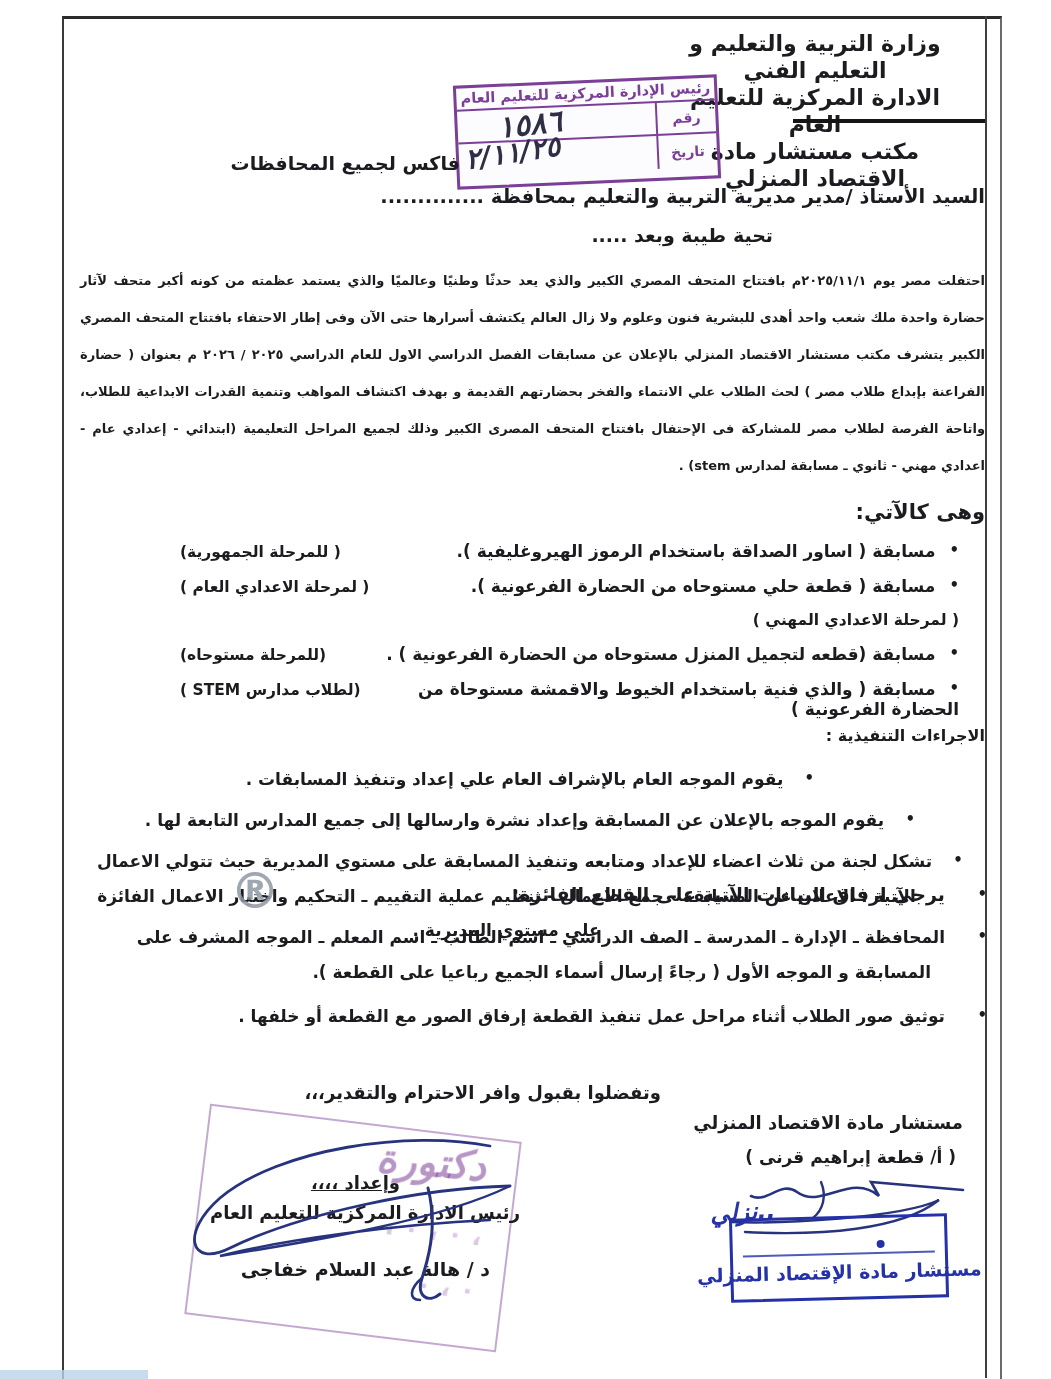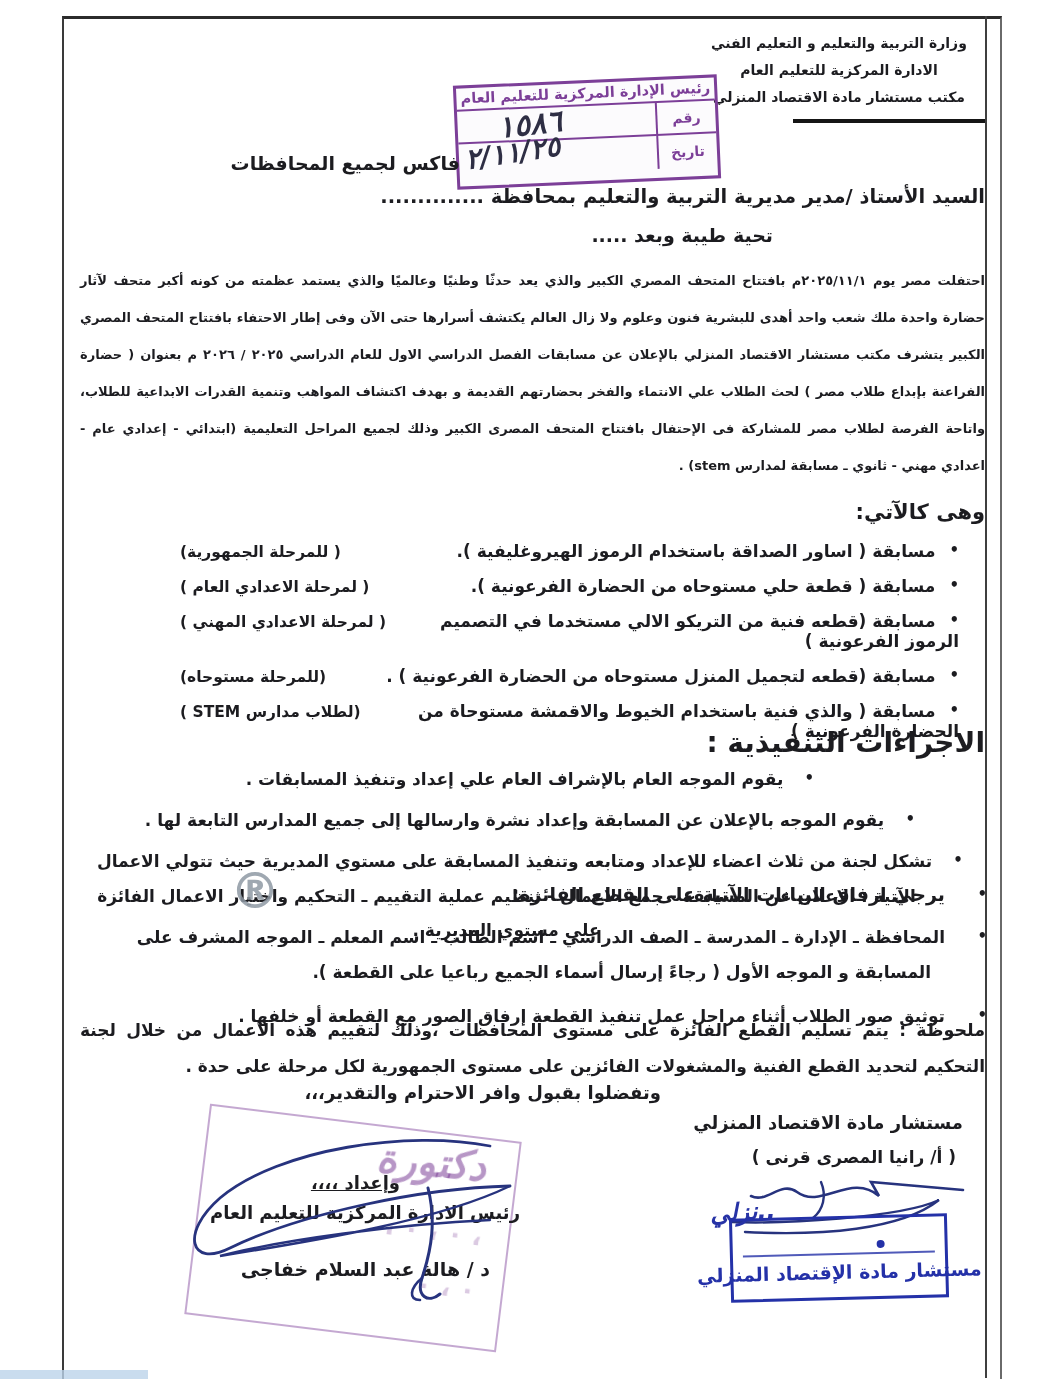--- a/index.html
+++ b/index.html
@@ -23,22 +23,22 @@
   .frame-inner-right{
     position:absolute;left:985px;top:16px;width:2px;height:1362px;
     background:#3f3f3f;pointer-events:none;
   }
   .scan-strip{
     position:absolute;left:0;bottom:0;width:148px;height:9px;
     background:#bcd3ea;opacity:.8;
   }
   
   .letterhead{
-    position:absolute;right:62px;top:30px;width:300px;
-    text-align:center;font-size:14px;font-weight:800;line-height:27px;
+    position:absolute;right:86px;top:30px;width:300px;
+    text-align:center;font-size:22px;font-weight:800;line-height:27px;
   }
   .letterhead-rule{
     position:absolute;right:66px;top:119px;width:192px;height:4px;background:#151515;
   }
   
   .registry-stamp{
     position:absolute;left:455px;top:80px;width:258px;height:98px;
     transform:rotate(-2.5deg);
     border:3px solid #7c3f98;
     color:#7c3f98;
@@ -75,21 +75,21 @@
   .addressee{position:absolute;right:66px;top:185px;font-size:19.5px;font-weight:800;}
   .greeting{position:absolute;right:278px;top:224px;font-size:19px;font-weight:800;}
   
   .body-par{
     position:absolute;right:66px;left:80px;top:262px;
     font-size:13px;font-weight:700;line-height:37px;
     text-align:justify;text-justify:inter-word;
   }
   .sec-heading{font-weight:800;}
   .h-competitions{position:absolute;right:66px;top:500px;font-size:21px;}
-  .h-procedures{position:absolute;right:66px;top:726px;font-size:28px;}
+  .h-procedures{position:absolute;right:66px;top:726px;font-size:16px;}
   
   .comp-list{position:absolute;right:92px;left:150px;top:541px;}
   .comp-item{
     display:flex;justify-content:space-between;align-items:baseline;
     margin-bottom:15px;font-size:17px;font-weight:800;
   }
   .comp-text{max-width:600px;}
   .stage-label{font-size:15.5px;font-weight:800;white-space:nowrap;margin-left:30px;}
   .bullet{display:inline-block;margin-left:14px;font-size:15px;transform:translateY(-2px);}
   
@@ -208,21 +208,20 @@
   <div class="comp-list">
     <div class="comp-item">
       <span class="comp-text"><span class="bullet">•</span><span>مسابقة ( اساور الصداقة باستخدام الرموز الهيروغليفية  ).</span></span>
       <span class="stage-label">( للمرحلة الجمهورية)</span>
     </div>
     <div class="comp-item">
       <span class="comp-text"><span class="bullet">•</span><span>مسابقة ( قطعة حلي مستوحاه من الحضارة الفرعونية ).</span></span>
       <span class="stage-label">( لمرحلة الاعدادي العام )</span>
     </div>
     <div class="comp-item">
-      <span class="comp-text"><span class="bullet">•</span><span>مسابقة (قطعه فنية من التريكو الالي مستخدما في التصميم الرموز الفرعونية )</span></span>
       <span class="stage-label">( لمرحلة الاعدادي المهني )</span>
     </div>
     <div class="comp-item">
       <span class="comp-text"><span class="bullet">•</span><span>مسابقة (قطعه لتجميل المنزل مستوحاه من الحضارة الفرعونية  ) .</span></span>
       <span class="stage-label">(للمرحلة مستوحاه)</span>
     </div>
     <div class="comp-item">
       <span class="comp-text"><span class="bullet">•</span><span>مسابقة ( والذي فنية باستخدام الخيوط والاقمشة مستوحاة من الحضارة الفرعونية  )</span></span>
       <span class="stage-label">(لطلاب مدارس  STEM )</span>
     </div>
@@ -235,28 +234,25 @@
     <div class="proc-item"><span class="bullet">•</span><span>تشكل لجنة من ثلاث اعضاء للإعداد ومتابعه وتنفيذ المسابقة على مستوي المديرية حيث تتولي الاعمال الآتية : الاعلان عن المسابقة  - جمع الاعمال - تنظيم عملية التقييم ـ التحكيم واختيار الاعمال الفائزة على مستوي المديرية .</span></div>
   </div>
 
   <div class="h-attach"><span class="bullet">•</span><span>يرجي ارفاق البيانات الآتية على  القطع الفائزة:</span></div>
   <div class="rtm-watermark">®</div>
   <div class="attach-list">
     <div class="attach-item"><span class="bullet">•</span><span>المحافظة ـ الإدارة ـ المدرسة ـ الصف الدراسي ـ اسم الطالب ـ اسم المعلم ـ الموجه المشرف على المسابقة و الموجه الأول ( رجاءً إرسال أسماء الجميع رباعيا على القطعة ).</span></div>
     <div class="attach-item"><span class="bullet">•</span><span>توثيق صور الطلاب أثناء مراحل عمل تنفيذ القطعة إرفاق الصور مع القطعة أو خلفها .</span></div>
   </div>
 
-  <div class="note-par">
-    <span class="note-label">ملحوظة</span><span> : يتم تسليم القطع الفائزة على مستوى المحافظات ،وذلك  لتقييم هذه الأعمال من خلال لجنة التحكيم لتحديد القطع الفنية والمشغولات الفائزين على مستوى الجمهورية لكل مرحلة على حدة .</span>
-  </div>
 
   <div class="closing">وتفضلوا بقبول وافر الاحترام والتقدير،،،</div>
 
   <div class="advisor-title">مستشار  مادة الاقتصاد المنزلي</div>
-  <div class="advisor-name">( أ/  رانيا المصرى قرنى  )</div>
+  <div class="advisor-name">( أ/  قطعة إبراهيم قرنى  )</div>
   <svg class="advisor-sig" viewBox="0 0 280 100">
     <path d="M262,38 L170,30 L178,44 C150,20 120,58 96,40 C80,28 66,52 50,44" fill="none" stroke="#27337e" stroke-width="2.6" stroke-linecap="round"></path>
     <path d="M30,70 C80,72 200,66 238,48 C200,78 120,84 44,80" fill="none" stroke="#27337e" stroke-width="2.4" stroke-linecap="round"></path>
     <path d="M120,30 C126,44 122,58 112,66" fill="none" stroke="#27337e" stroke-width="2.4" stroke-linecap="round"></path>
   </svg>
   <div class="stamp-scribble">..نزلي</div>
   <div class="advisor-stamp">
     <span>مستشار مادة الإقتصاد المنزلي</span>
   </div>
 

